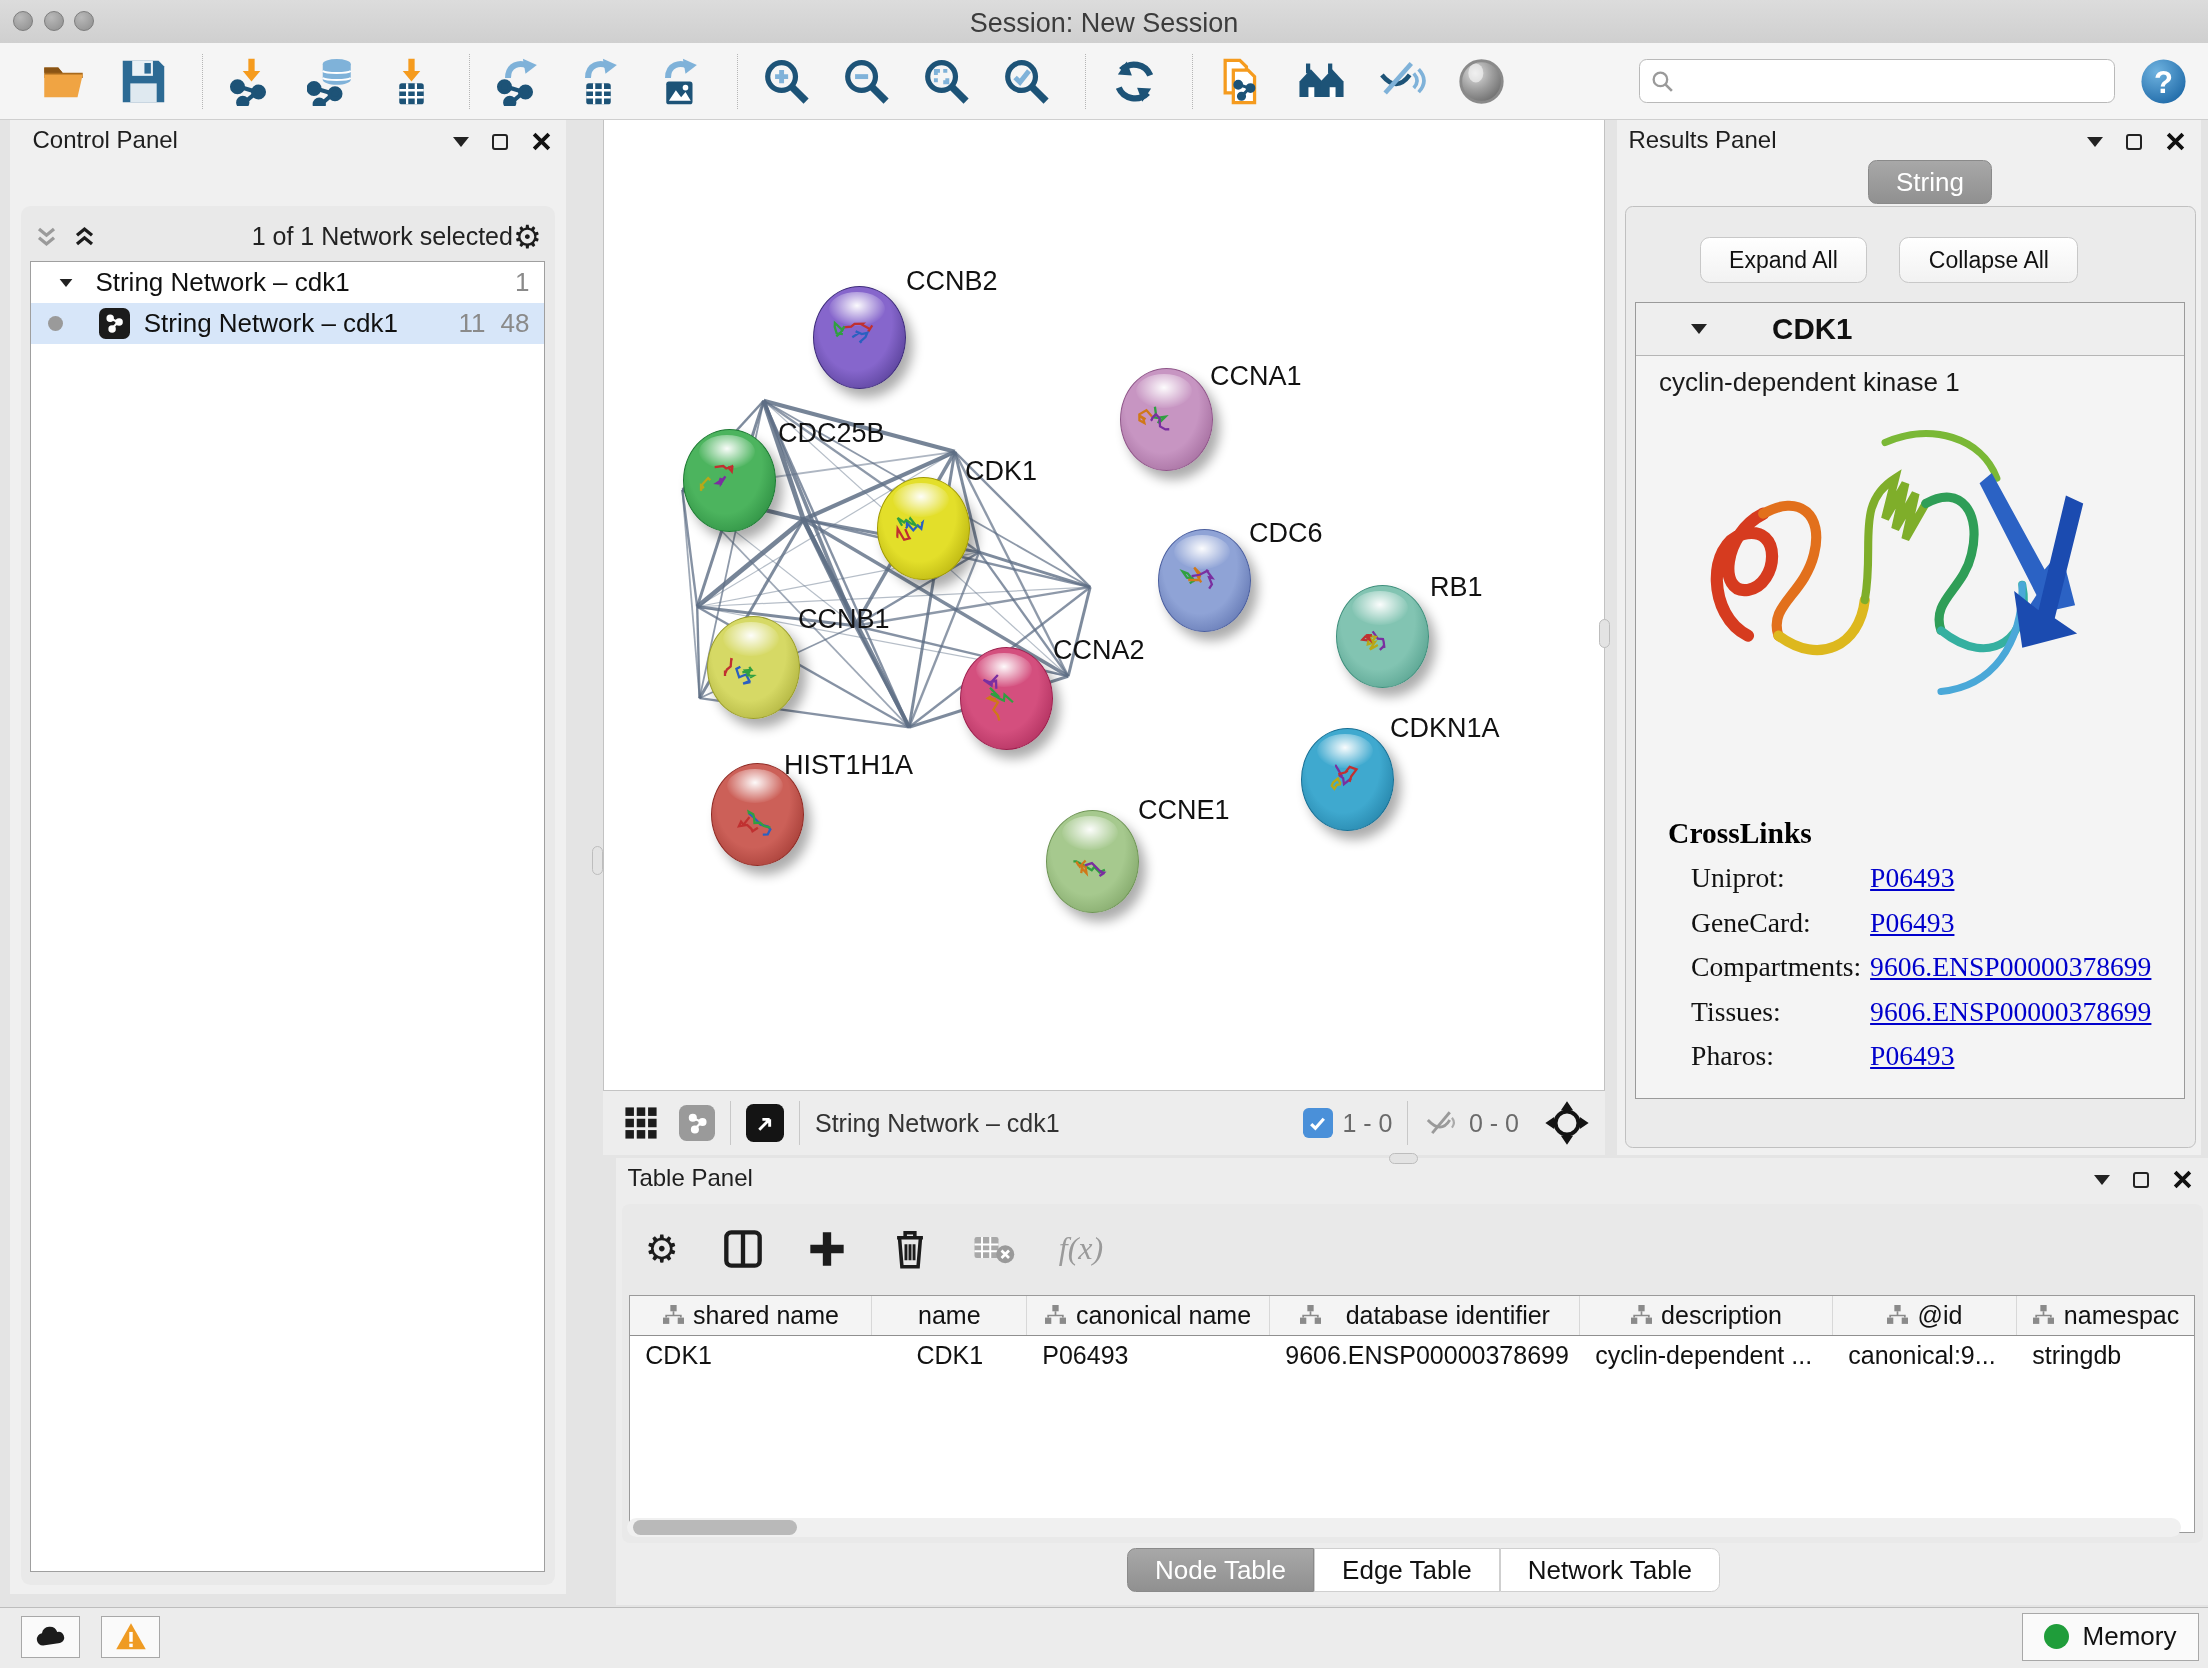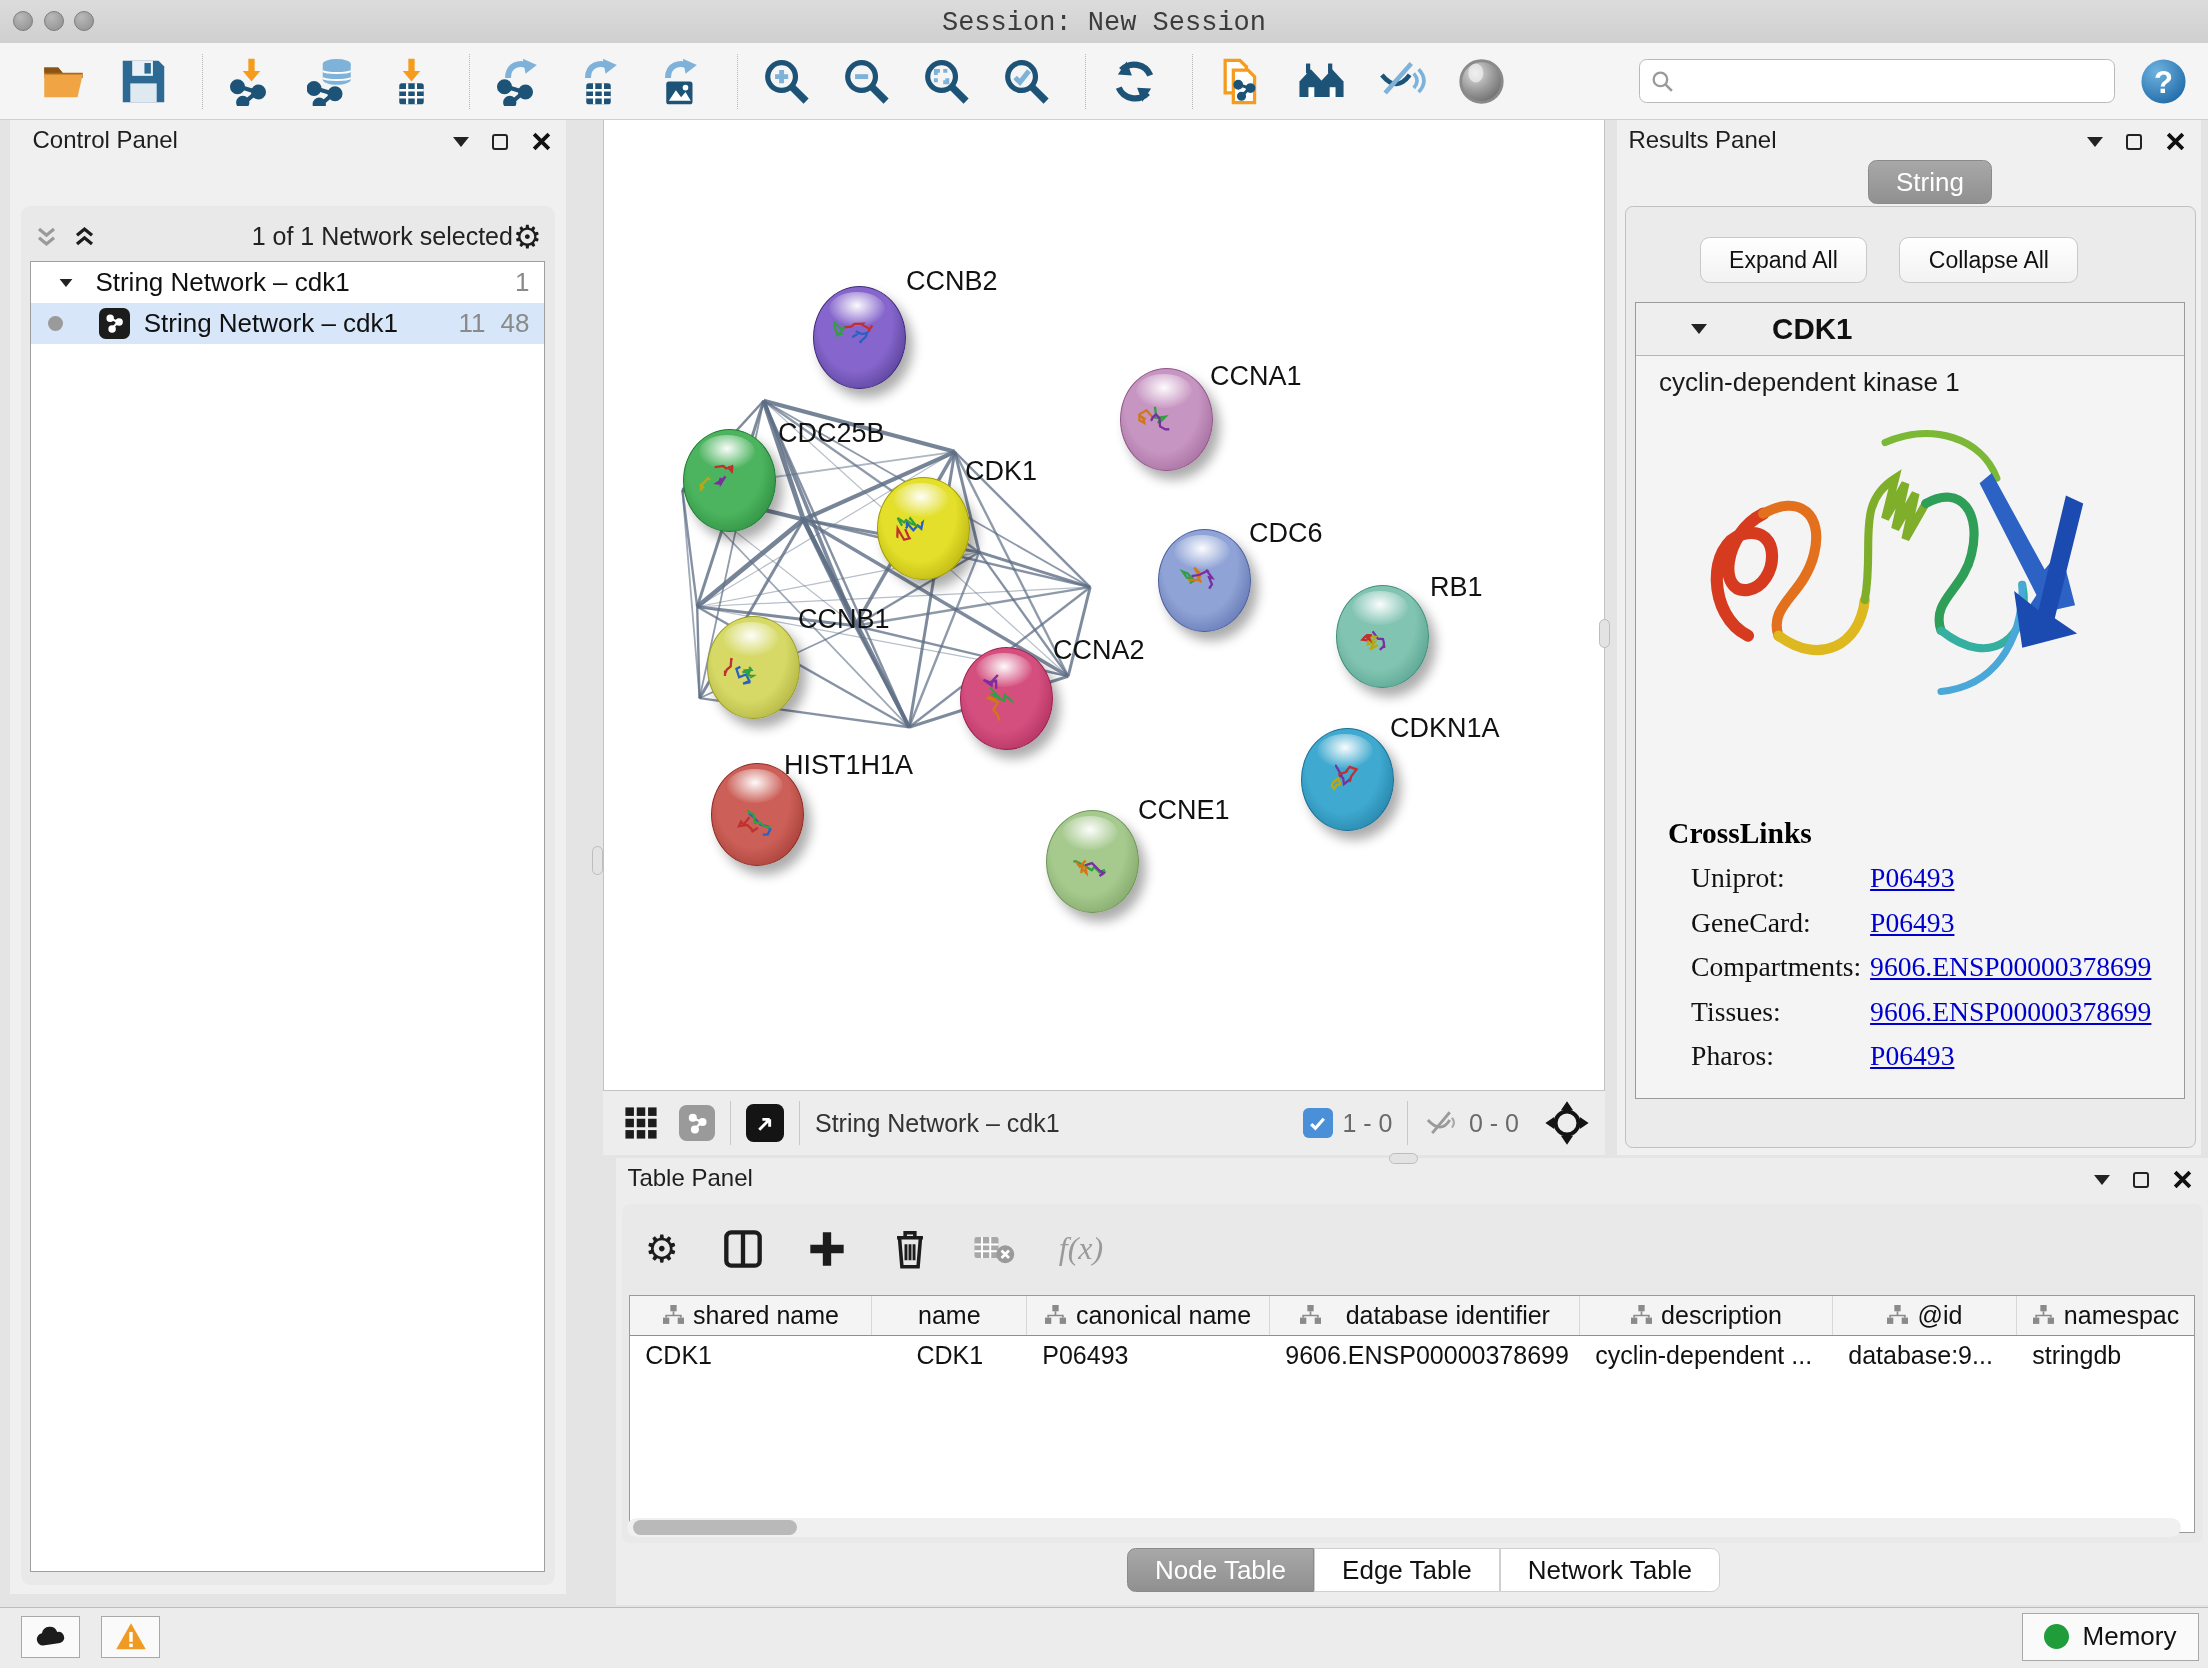--- a/index.html
+++ b/index.html
@@ -1,21 +1,21 @@
 <!DOCTYPE html>
 <html style="font-size:15px"><head>
 <meta charset="utf-8">
 <style>
   * { margin:0; padding:0; box-sizing:border-box; }
   html,body { width:2208px; height:1668px; overflow:hidden; font-family:"Liberation Sans",sans-serif; background:#e4e4e4; }
   #win { position:relative; width:2208px; height:1668px; background:#e4e4e4; }
 
   
   #titlebar { position:absolute; left:0; top:0; width:2208px; height:58px;
-    background:linear-gradient(#dcdcdc,#cbcbcb); border-bottom:1px solid #a6a6a6;font-family:Liberation Mono, monospace; }
+    background:linear-gradient(#dcdcdc,#cbcbcb); border-bottom:1px solid #a6a6a6; }
   .light { position:absolute; top:11.4px; width:20px; height:20px; border-radius:50%;
     background:radial-gradient(circle at 35% 30%,#b9b9b9,#8d8d8d); border:1px solid #7d7d7d; }
   #win-title { position:absolute; top:7.6px; width:100%; text-align:center; font-size:27px; color:#3c3c3c; }
 
   
   #toolbar { position:absolute; left:0; top:43px; width:2208px; height:77px; background:#f5f5f5;
     border-bottom:1px solid #cfcfcf; display:flex; align-items:center; padding-left:36px; }
   .tbtn { width:55px; height:55px; display:flex; align-items:center; justify-content:center; flex:0 0 auto; margin-right:25px; }
   .tbtn svg { width:49px; height:49px; }
   .tsep { width:0; height:55px; border-left:1.9px dotted #b5b5b5; margin:0 21px 0 5.7px; flex:0 0 auto; }
@@ -731,21 +731,21 @@
               <span>namespac</span>
             </div>
           </div>
         <div id="t-body">
             <div class="trow">
               <div class="tcell" style="width: 242px;">CDK1</div>
               <div class="tcell" style="width: 155px; text-align: center; padding-left: 0px;">CDK1</div>
               <div class="tcell" style="width: 243px;">P06493</div>
               <div class="tcell" style="width: 310px;">9606.ENSP00000378699</div>
               <div class="tcell" style="width: 253px;">cyclin-dependent ...</div>
-              <div class="tcell" style="width: 184px;">database:9...</div>
+              <div class="tcell" style="width: 184px;">canonical:9...</div>
               <div class="tcell" style="width: 179px;">stringdb</div>
             </div>
           </div>
       </div>
       <div id="t-hscroll">
           <div id="t-hthumb"></div>
         </div>
     </div>
     <div id="t-tabs">
         <div class="tab sel">Node Table</div>

